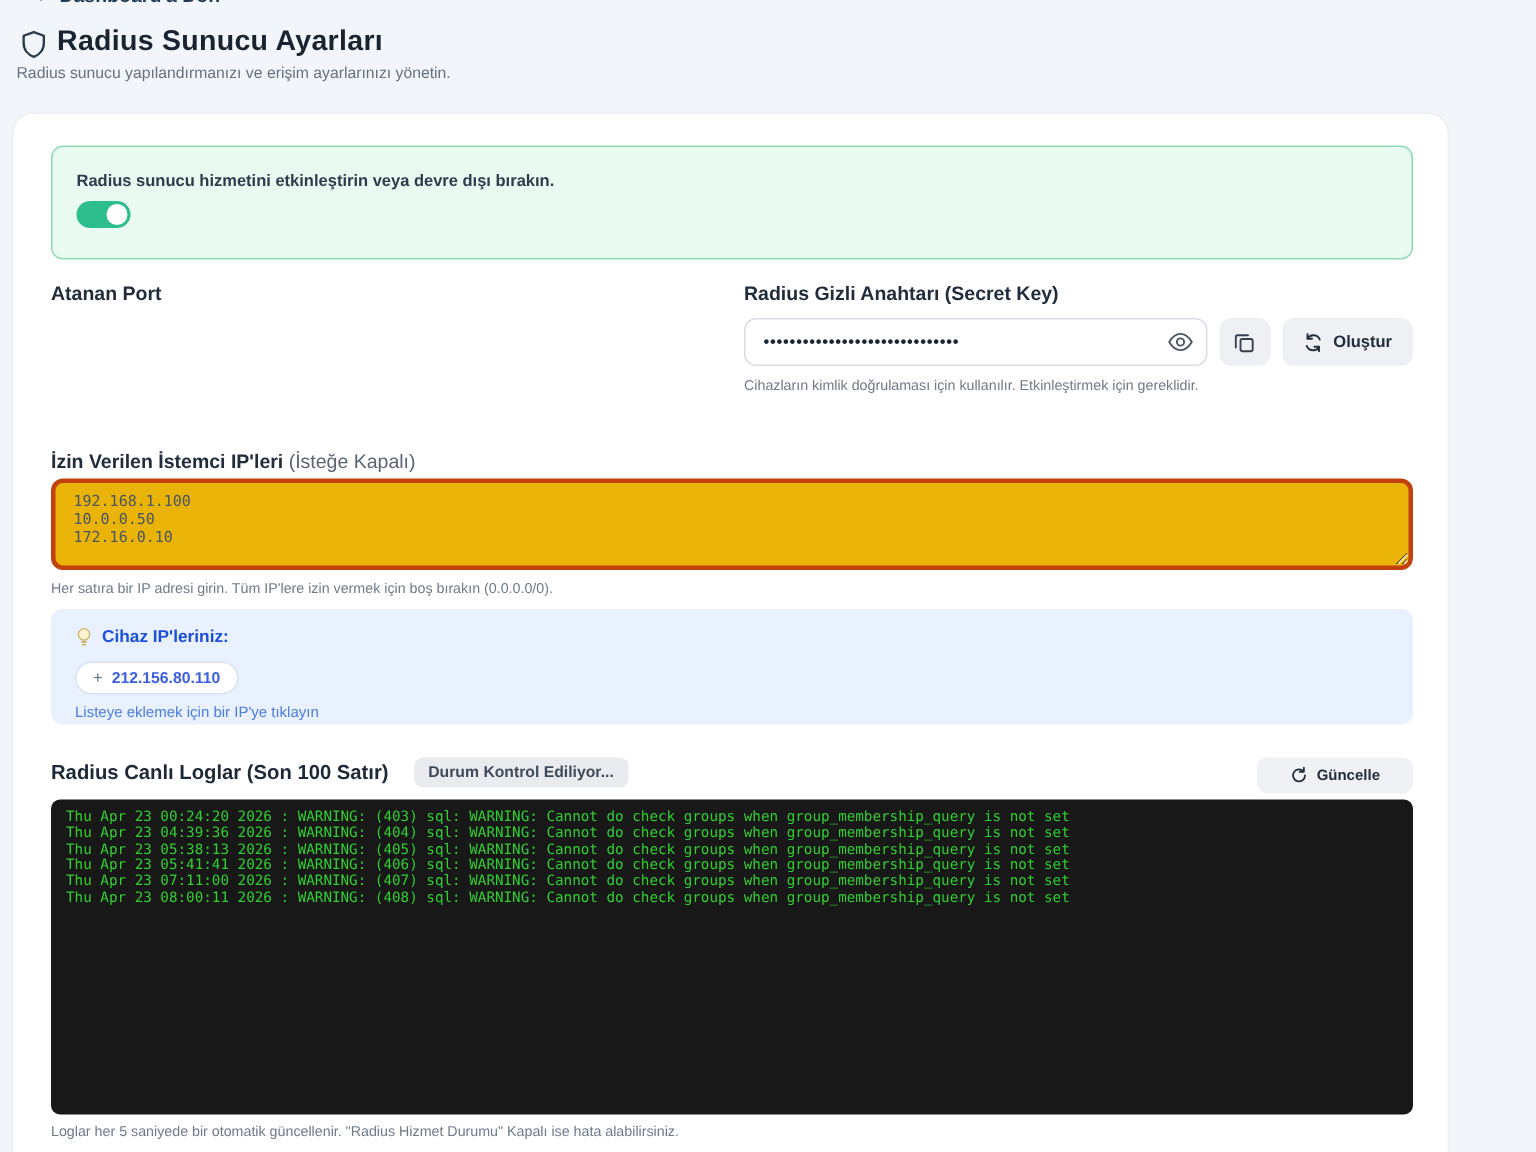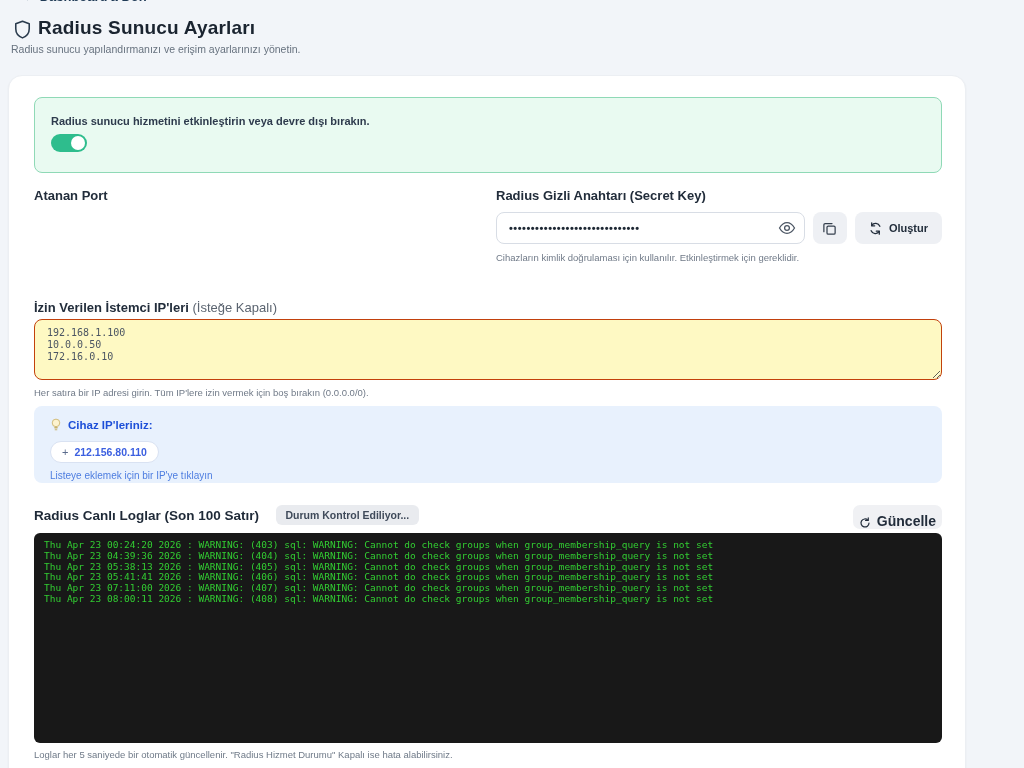--- a/index.html
+++ b/index.html
@@ -92,23 +92,23 @@
     font-family:"Liberation Sans",sans-serif;
   }
   .secret-note { margin-top:8px; font-size:9.5px; color:#707a88; }
 
   
   .allowed-label { position:absolute; left:25px; top:224px; font-size:13px; color:#222d3b; }
   .allowed-label b { font-weight:700; }
   .allowed-label .optional { font-weight:400; color:#5b6470; }
   .ips-textarea {
     position:absolute; left:25px; top:243px; width:908px; height:61px;
-    border:1px solid #c2410c; border-radius:8px; resize:vertical;
+    border:3px solid #c2410c; border-radius:8px; resize:vertical;
     padding:7px 12px; font-size:10px; line-height:12px; color:#4b5563;
-    background:#fef9c3;
+    background:#eab308;
   }
   .allowed-note { position:absolute; left:25px; top:311px; font-size:9.5px; color:#707a88; }
 
   
   .device-box {
     position:absolute; left:25px; top:330px; width:908px; height:77px;
     background:#e8f1fd; border-radius:8px; padding:12px 16px;
   }
   .device-title { font-size:11.5px; font-weight:700; color:#1d4fd8; display:flex; align-items:center; gap:6px; }
   .ip-chip {
@@ -123,22 +123,22 @@
   
   .logs-header { position:absolute; left:25px; top:429px; width:908px; height:24px; }
   .logs-title { font-size:13.5px; font-weight:700; color:#1e2937; display:inline-block; }
   .logs-badge {
     display:inline-block; margin-left:12px; padding:4px 10px; border-radius:6px;
     background:#e9ebef; font-size:10.5px; font-weight:700; color:#3f4a5a;
     vertical-align:1px;
   }
   .refresh-btn {
     position:absolute; right:0; top:0; height:24px; border:none; border-radius:7px;
-    background:#f0f1f4; padding:0 6px; font-size:14px; font-weight:700; color:#222d3b;
-    display:flex; align-items:flex-end; gap:6px; cursor:pointer;
+    background:#f0f1f4; padding:0 22px; font-size:10px; font-weight:700; color:#222d3b;
+    display:flex; align-items:center; gap:6px; cursor:pointer;
     font-family:"Liberation Sans",sans-serif;
   }
   .terminal {
     position:absolute; left:25px; top:457px; width:908px; height:210px;
     background:#181818; border-radius:6px; padding:7px 10px; overflow:hidden;
   }
   .terminal div {
     font-family:"DejaVu Sans Mono","Liberation Mono",monospace;
     font-size:9.5px; line-height:10.8px; color:#32cd32; white-space:nowrap;
   }

